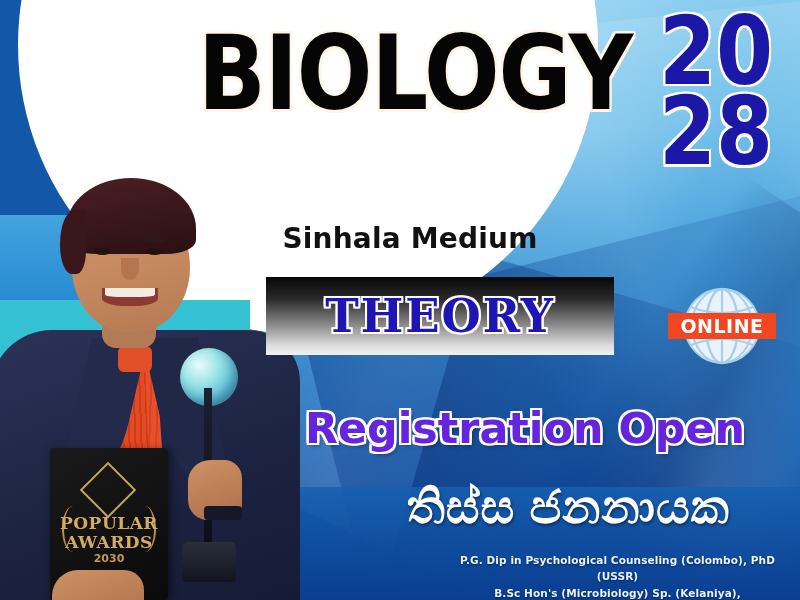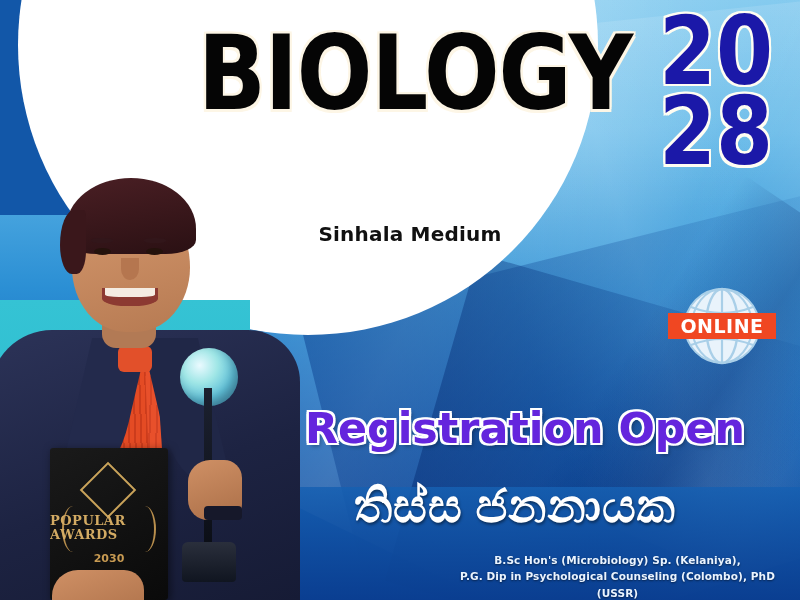--- a/index.html
+++ b/index.html
@@ -88,21 +88,21 @@
     transform:scaleY(1.06);
     text-shadow:
       1.6px 0 0 #ffffff,-1.6px 0 0 #ffffff,0 1.6px 0 #ffffff,0 -1.6px 0 #ffffff,
       1.6px 1.6px 0 #ffffff,-1.6px -1.6px 0 #ffffff,1.6px -1.6px 0 #ffffff,-1.6px 1.6px 0 #ffffff;
   }
 
   
   .medium{
     position:absolute; left:240px; top:222px; width:340px;
     text-align:center; font-family:"DejaVu Sans", sans-serif;
-    font-weight:bold; font-size:20px; color:#111; letter-spacing:.2px;
+    font-weight:bold; font-size:28px; color:#111; letter-spacing:.2px;
   }
 
   
   .theory-box{
     position:absolute; left:266px; top:277px; width:348px; height:78px;
     background:linear-gradient(180deg,#060606 0%, #2a2a2a 28%, #8c8c8c 62%, #dcdcdc 88%, #f1f1f1 100%);
     display:flex; align-items:center; justify-content:center;
   }
   .theory-text{
     font-family:"DejaVu Serif", serif; font-weight:bold;
@@ -131,22 +131,22 @@
     transform:scaleX(1.02);
     text-shadow:
       2.2px 0 0 #ffffff,-2.2px 0 0 #ffffff,0 2.2px 0 #ffffff,0 -2.2px 0 #ffffff,
       2.2px 2.2px 0 #ffffff,-2.2px -2.2px 0 #ffffff,2.2px -2.2px 0 #ffffff,-2.2px 2.2px 0 #ffffff,
       3px 3px 4px rgba(0,0,0,.35);
   }
 
   
   .sin-name{
     position:absolute; left:300px; top:482px; width:430px;
-    text-align:center; color:#ffffff;
-    font-family:Liberation Serif, serif; font-weight:bold;
+    text-align:right; color:#ffffff;
+    font-family:Liberation Sans, sans-serif; font-weight:bold;
     font-size:47px; letter-spacing:1px; line-height:1.05;
     text-shadow:1px 2px 3px rgba(0,0,0,.45);
   }
 
   
   .creds{
     position:absolute; left:440px; top:552px; width:355px;
     text-align:center; color:#eaf4ff;
     font-family:"DejaVu Sans", sans-serif; font-weight:bold;
     font-size:10.5px; line-height:1.55; letter-spacing:.1px;
@@ -193,23 +193,23 @@
          background:repeating-linear-gradient(88deg,#e44b24 0 4px,#cc3c1c 4px 6px);
          clip-path:polygon(18% 0,82% 0,100% 100%,0 100%); border-radius:4px 4px 0 0;}
   .tie-knot{ position:absolute; left:128px; top:176px; width:34px; height:26px;
          background:#e2502a; border-radius:6px; }
 
   .plaque{ position:absolute; left:60px; top:278px; width:118px; height:152px;
          background:linear-gradient(150deg,#1a1a1a,#0a0a0a);
          border-radius:3px; box-shadow:2px 2px 8px rgba(0,0,0,.5); overflow:hidden;}
   .plaque-logo{ position:absolute; left:38px; top:22px; width:40px; height:40px;
          border:2px solid #c9a35a; transform:rotate(45deg); }
-  .plaque-t1{ position:absolute; left:0; top:66px; width:100%; 
+  .plaque-t1{ position:absolute; left:0; top:66px; width:100%; text-align:center;
          color:#d3ab63; font-family:"DejaVu Serif", serif; font-weight:bold;
-         font-size:13px; letter-spacing:.5px; line-height:1.1;}
+         font-size:17px; letter-spacing:.5px; line-height:1.1;}
   .plaque-yr{ position:absolute; left:0; top:104px; width:100%; text-align:center;
          color:#c79a52; font-family:"DejaVu Sans", sans-serif; font-weight:bold; font-size:11px;}
   .laurelL{ position:absolute; left:12px; top:58px; width:22px; height:46px;
          border-left:2px solid #b98f4d; border-radius:60% 0 0 60%; }
   .laurelR{ position:absolute; right:12px; top:58px; width:22px; height:46px;
          border-right:2px solid #b98f4d; border-radius:0 60% 60% 0; }
 
   .trophy-stem{ position:absolute; left:214px; top:218px; width:8px; height:160px;
          background:linear-gradient(180deg,#1c2130,#0b0e16); }
   .trophy-ball{ position:absolute; left:190px; top:178px; width:58px; height:58px;
@@ -286,36 +286,39 @@
   <div class="title">BIOLOGY</div>
 
   <div class="year">
     <span>20</span>
     <span>28</span>
   </div>
 
 
   <div class="medium">Sinhala Medium</div>
 
+  <div class="theory-box">
+    <div class="theory-text">THEORY</div>
+  </div>
 
   <div class="online-badge">
     <svg width="100" height="82" viewBox="0 0 100 82">
       <circle cx="50" cy="41" r="37" fill="#e9f3fb" stroke="#a9cfe8" stroke-width="2"></circle>
       <ellipse cx="50" cy="41" rx="16" ry="37" fill="none" stroke="#a9cfe8" stroke-width="2.4"></ellipse>
       <ellipse cx="50" cy="41" rx="30" ry="37" fill="none" stroke="#a9cfe8" stroke-width="2"></ellipse>
       <line x1="13" y1="41" x2="87" y2="41" stroke="#a9cfe8" stroke-width="2.4"></line>
       <path d="M19 22 Q50 34 81 22" fill="none" stroke="#a9cfe8" stroke-width="2.2"></path>
       <path d="M19 60 Q50 48 81 60" fill="none" stroke="#a9cfe8" stroke-width="2.2"></path>
       <line x1="50" y1="4" x2="50" y2="78" stroke="#a9cfe8" stroke-width="2.2"></line>
     </svg>
     <div class="online-label">ONLINE</div>
   </div>
 
   <div class="reg-open">Registration Open</div>
 
   <div class="sin-name">තිස්ස ජනනායක</div>
 
   <div class="creds">
+    <div>P.G. Dip in Psychological Counseling (Colombo), PhD (USSR)</div>
     <div>B.Sc Hon's (Microbiology) Sp. (Kelaniya),</div>
-    <div>P.G. Dip in Psychological Counseling (Colombo), PhD (USSR)</div>
   </div>
 
 </div>
 
 </body></html>

